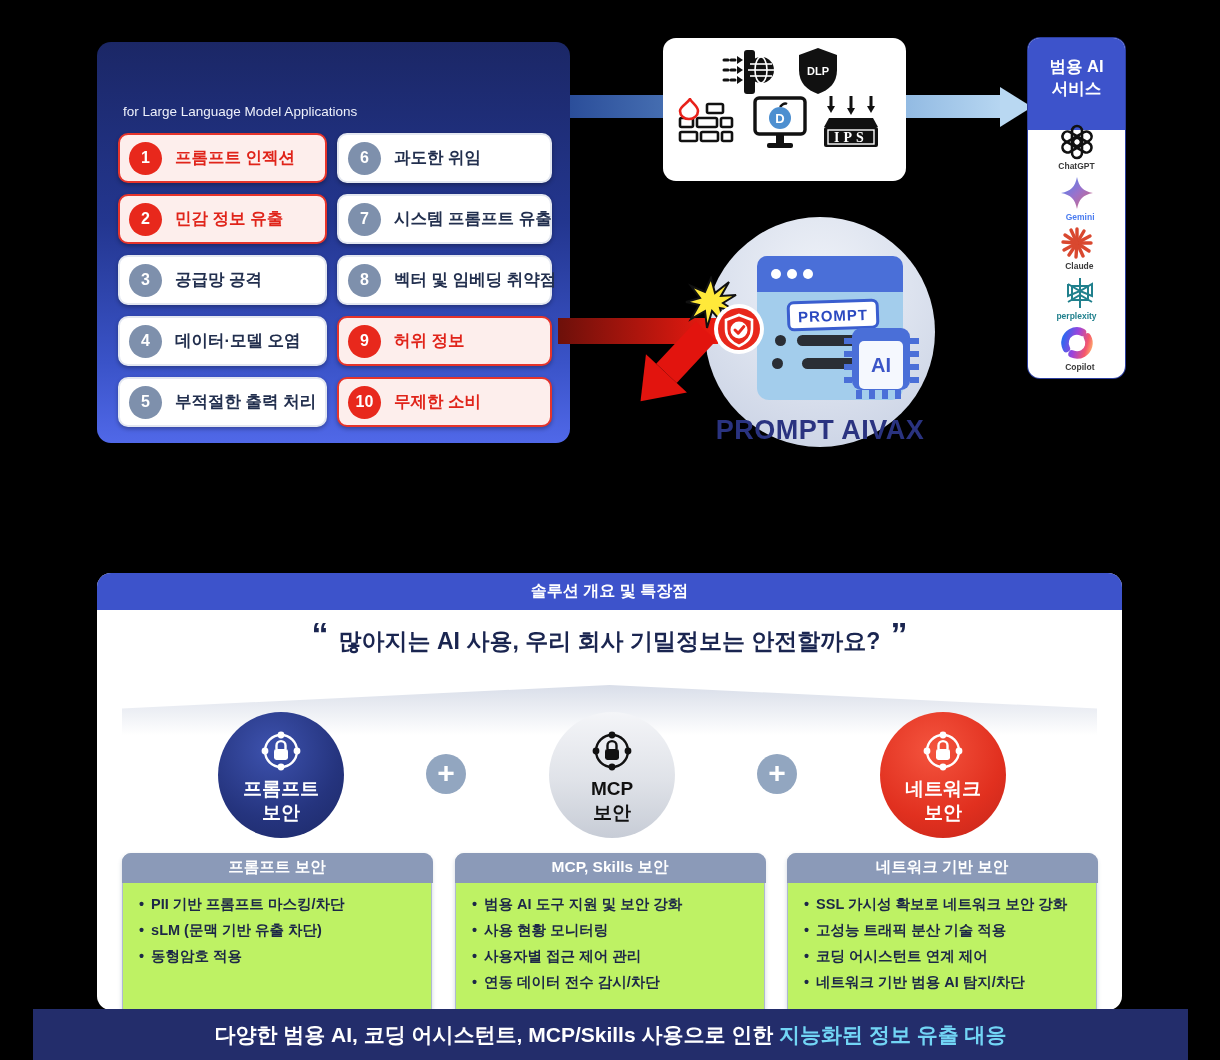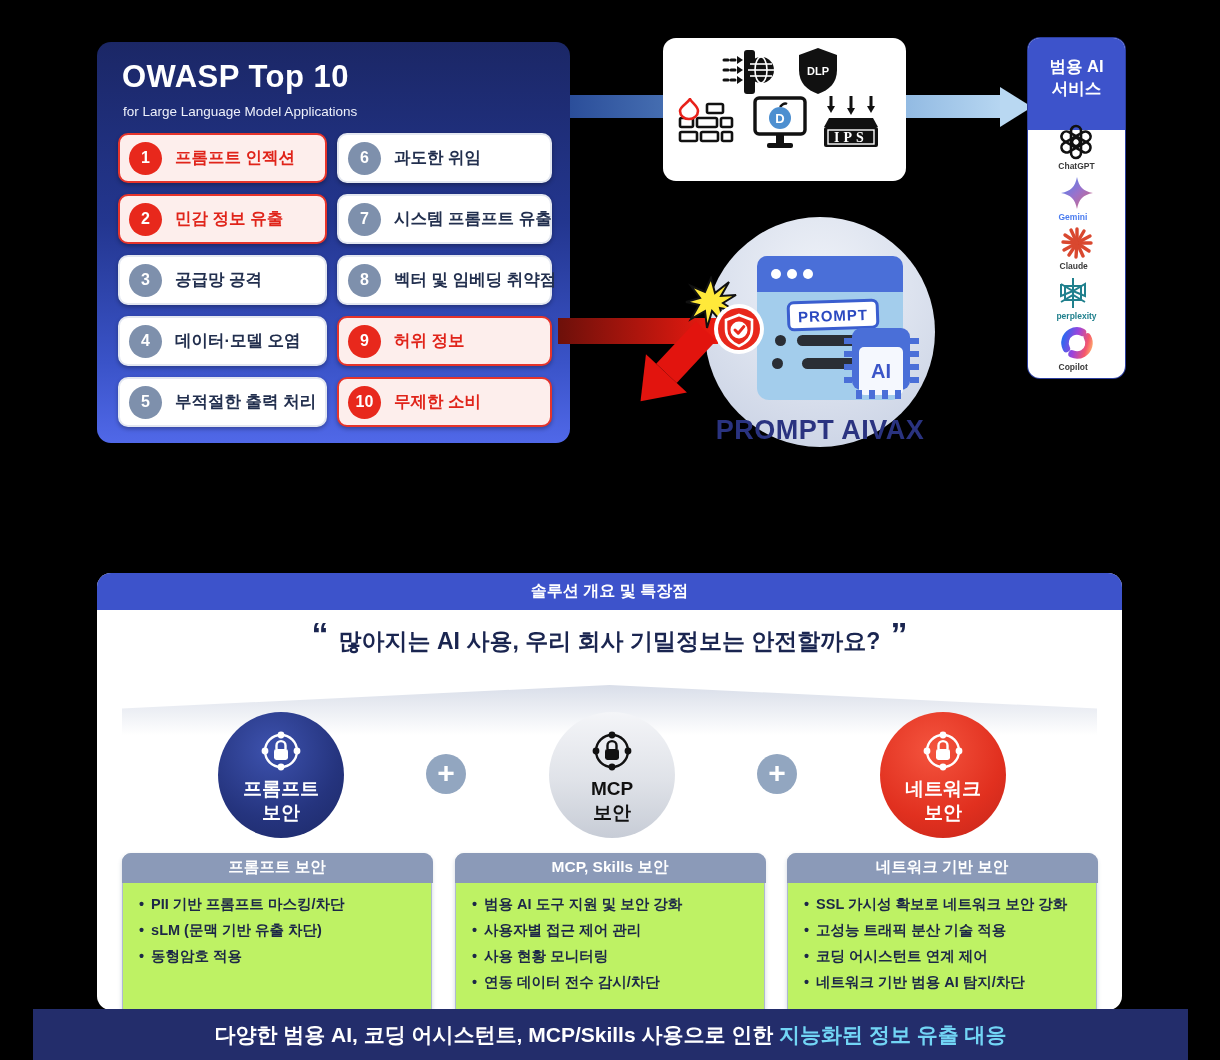--- a/index.html
+++ b/index.html
@@ -35,38 +35,38 @@
   .secbox { position:absolute; left:663px; top:38px; width:243px; height:143px; background:#fff; border-radius:13px; }
   .secbox svg { position:absolute; }
 
   
   .aipanel { position:absolute; left:1028px; top:38px; width:97px; height:340px; background:#fff; border-radius:12px;
              box-shadow:0 0 0 1px #2c3e9e; }
   .aipanel-head { position:absolute; left:0; top:0; width:97px; height:92px; background:#3d53cb; border-radius:12px 12px 0 0;
                   color:#fff; font-size:16.5px; font-weight:800; text-align:center; line-height:1.35; padding-top:17px; }
   .logo-stack { position:absolute; left:0; top:82px; width:97px; height:256px; display:flex; flex-direction:column;
                 align-items:center; justify-content:space-evenly; }
-  .logo-block { display:flex; flex-direction:column; align-items:flex-start; gap:1px; }
+  .logo-block { display:flex; flex-direction:column; align-items:flex-end; gap:1px; }
   .logo-label { font-size:8.5px; font-weight:700; color:#3a3a3a; }
   .logo-label.blue { color:#4a7cf0; }
   .logo-label.teal { color:#20808d; }
 
   
   .sniper-circle { position:absolute; left:705px; top:217px; width:230px; height:230px; border-radius:50%;
                    background:radial-gradient(circle at 50% 28%,#eff2f8 0%,#dde3ef 45%,#c6cfe2 100%); }
   .bw-head { position:absolute; left:52px; top:39px; width:146px; height:36px; background:#4a6fd8; border-radius:10px 10px 0 0; }
   .bw-dot { position:absolute; top:13px; width:10px; height:10px; border-radius:50%; background:#fff; }
   .bw-body { position:absolute; left:52px; top:75px; width:146px; height:108px; background:#a3cdec; border-radius:0 0 12px 12px; }
   .bw-pill { position:absolute; left:82px; top:83px; width:92px; height:30px; background:#fff; border:3px solid #3a5ecf;
              border-radius:7px; display:flex; align-items:center; justify-content:center; transform:rotate(-2deg);
              font-size:15px; font-weight:800; color:#2b49c0; letter-spacing:1px; }
   .bw-bar { position:absolute; height:11px; background:#2a2e35; border-radius:6px; }
   .bw-bdot { position:absolute; width:11px; height:11px; border-radius:50%; background:#2a2e35; }
   .chip { position:absolute; left:147px; top:111px; width:58px; height:62px; background:#4a6fd8; border-radius:9px; }
-  .chip-inner { position:absolute; left:7px; top:19px; width:44px; height:48px; background:#f5f8fe; border-radius:5px;
+  .chip-inner { position:absolute; left:7px; top:13px; width:44px; height:48px; background:#f5f8fe; border-radius:5px;
                 display:flex; align-items:center; justify-content:center; font-size:20px; font-weight:800; color:#3b55c8; }
   .pins-b { position:absolute; left:151px; top:173px; width:51px; height:9px;
             background:repeating-linear-gradient(90deg,#4a6fd8 0 6px,transparent 6px 13px); }
   .pins-r { position:absolute; left:205px; top:119px; width:9px; height:47px;
             background:repeating-linear-gradient(0deg,#4a6fd8 0 6px,transparent 6px 13px); }
   .pins-l { position:absolute; left:139px; top:119px; width:8px; height:47px;
             background:repeating-linear-gradient(0deg,#4a6fd8 0 6px,transparent 6px 13px); }
   .sniper-name { position:absolute; left:690px; top:415px; width:260px; text-align:center;
                  font-size:27px; font-weight:800; color:#2a3380; letter-spacing:.5px; }
   .fx { position:absolute; }
@@ -106,21 +106,20 @@
 </style>
 </head>
 <body>
 
 <div id="canvas">
 
   <div class="arrow-blue-bar"></div>
   <div class="arrow-blue-head"></div>
 
   <div class="owasp">
-    <div class="owasp-title">OWASP Top 10</div>
     <div class="owasp-sub">for Large Language Model Applications</div>
     <div class="owasp-grid">
       <div class="oitem hl">
           <span class="onum">1</span>
           <span class="olabel">프롬프트 인젝션</span>
         </div>
       <div class="oitem hl">
           <span class="onum">2</span>
           <span class="olabel">민감 정보 유출</span>
         </div>
@@ -396,22 +395,22 @@
       <ul>
         <li>PII 기반 프롬프트 마스킹/차단</li>
         <li>sLM (문맥 기반 유출 차단)</li>
         <li>동형암호 적용</li>
       </ul>
     </div>
     <div class="card" style="left:358px">
       <div class="card-head">MCP, Skills 보안</div>
       <ul>
         <li>범용 AI 도구 지원 및 보안 강화</li>
+        <li>사용 현황 모니터링</li>
         <li>사용자별 접근 제어 관리</li>
-        <li>사용 현황 모니터링</li>
         <li>연동 데이터 전수 감시/차단</li>
       </ul>
     </div>
     <div class="card" style="left:690px">
       <div class="card-head">네트워크 기반 보안</div>
       <ul>
         <li>SSL 가시성 확보로 네트워크 보안 강화</li>
         <li>고성능 트래픽 분산 기술 적용</li>
         <li>코딩 어시스턴트 연계 제어</li>
         <li>네트워크 기반 범용 AI 탐지/차단</li>

